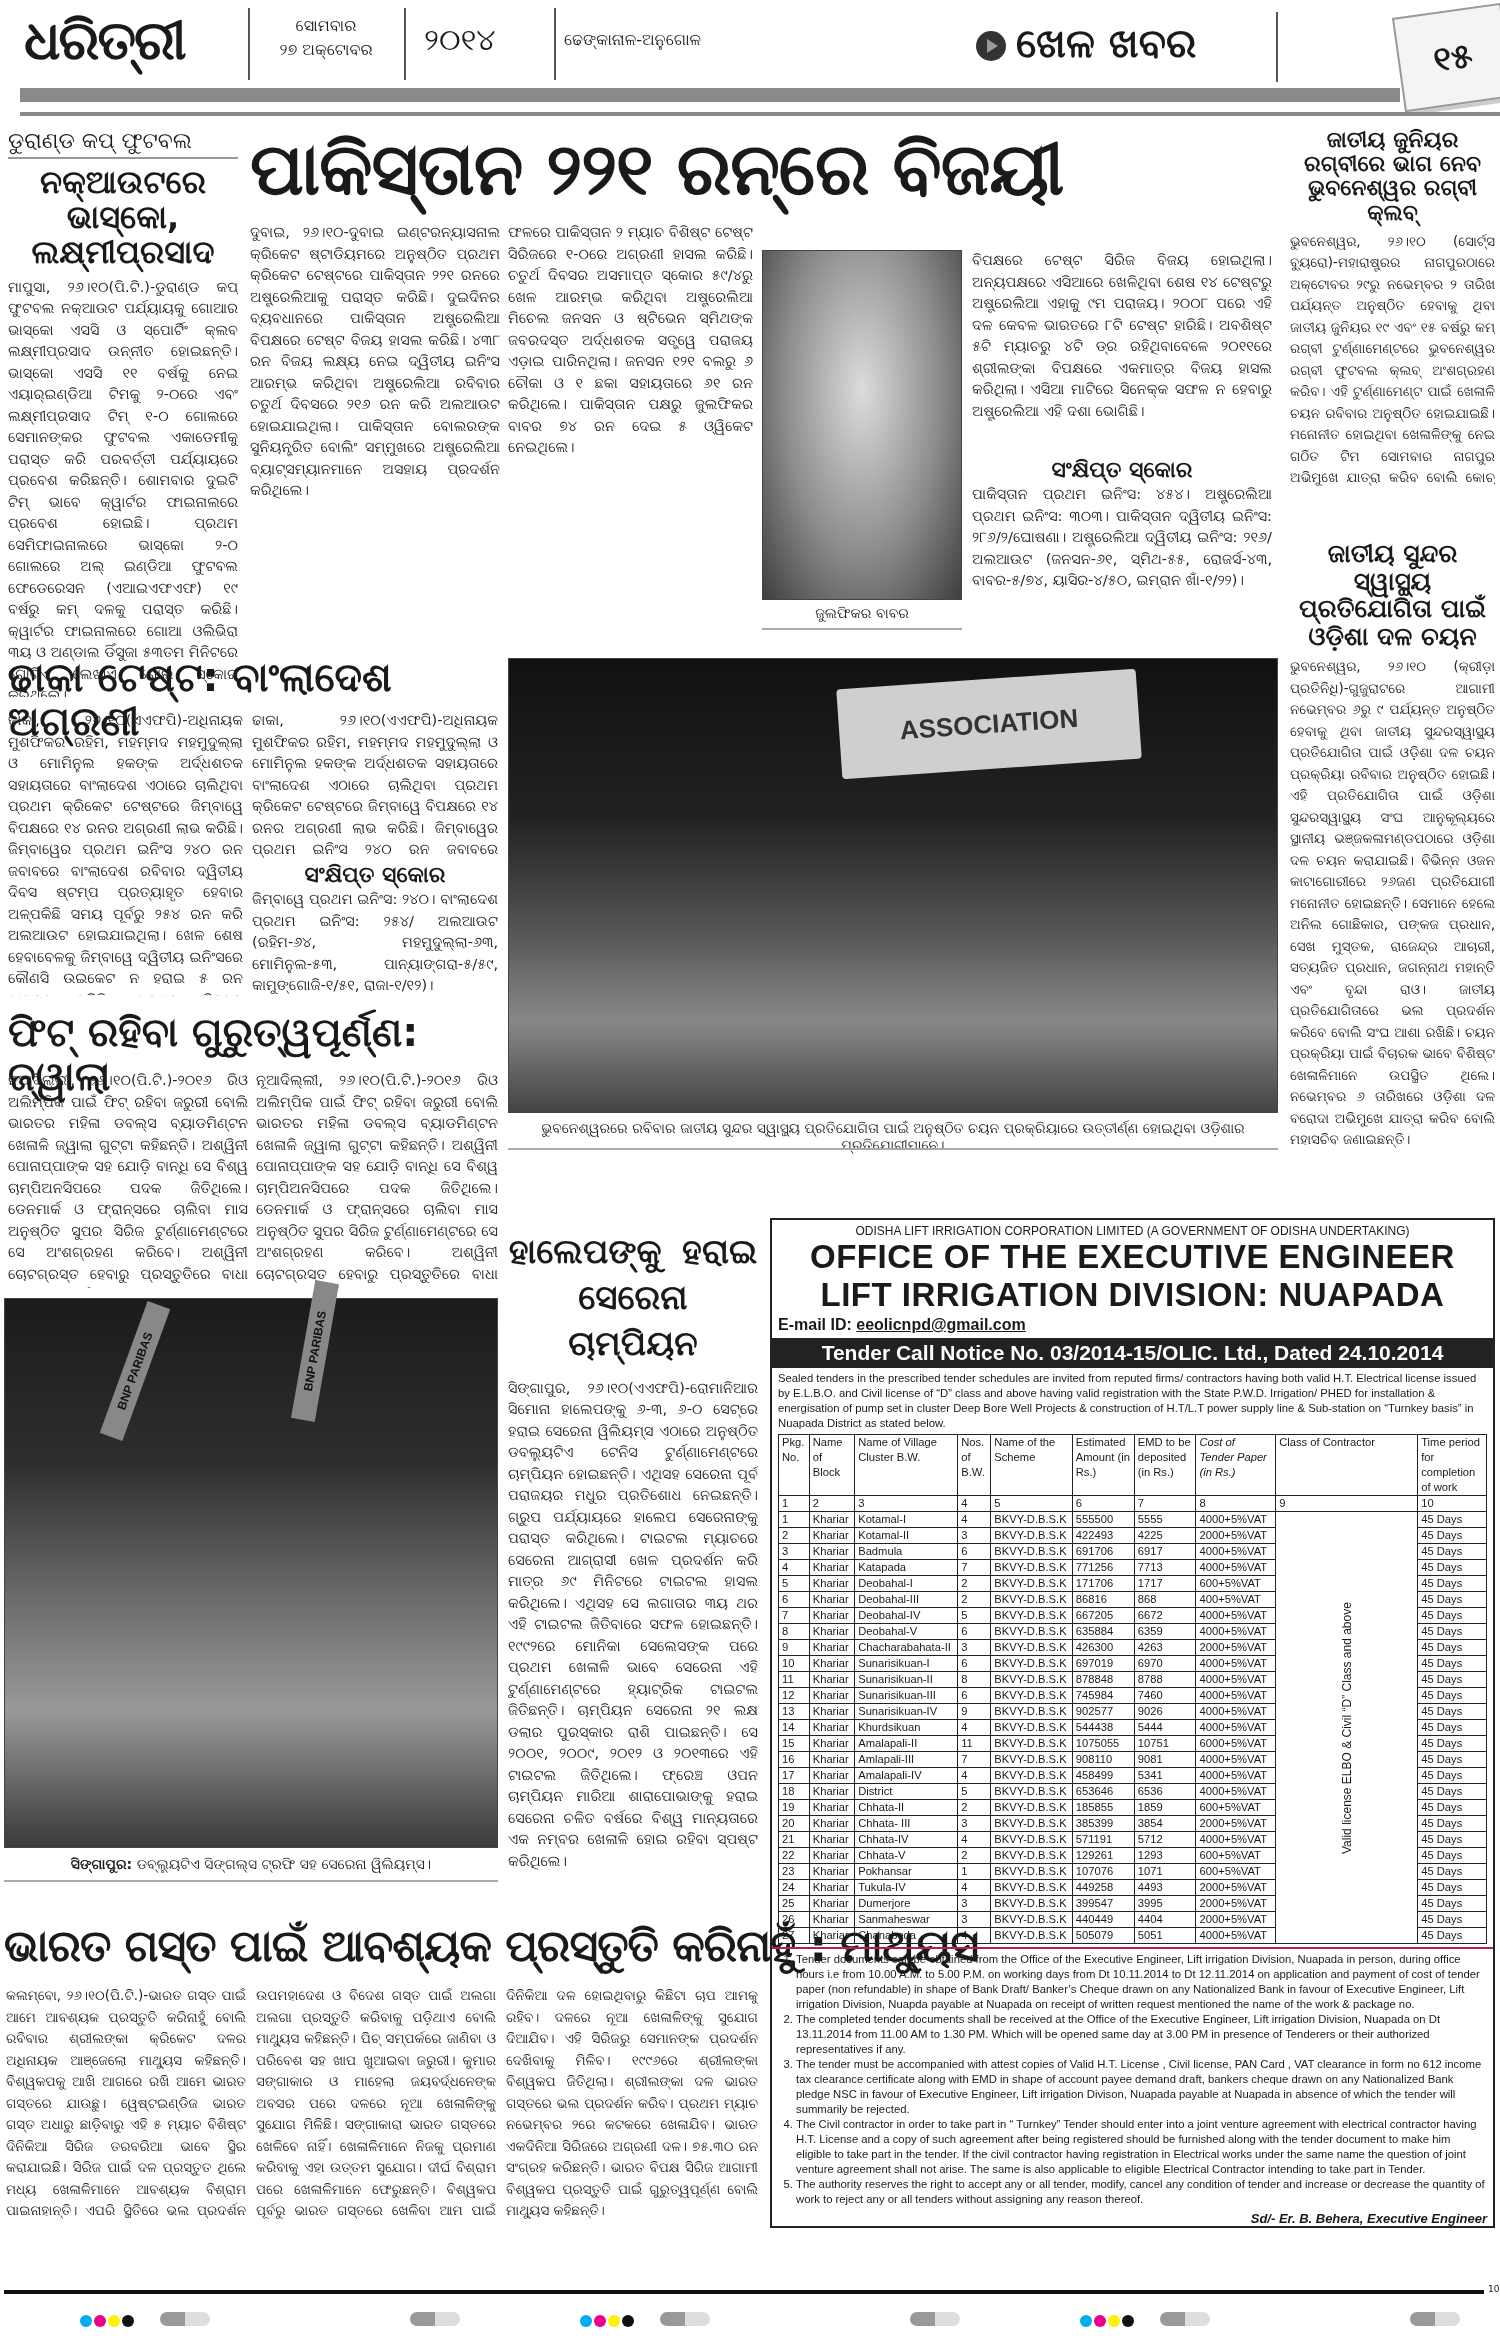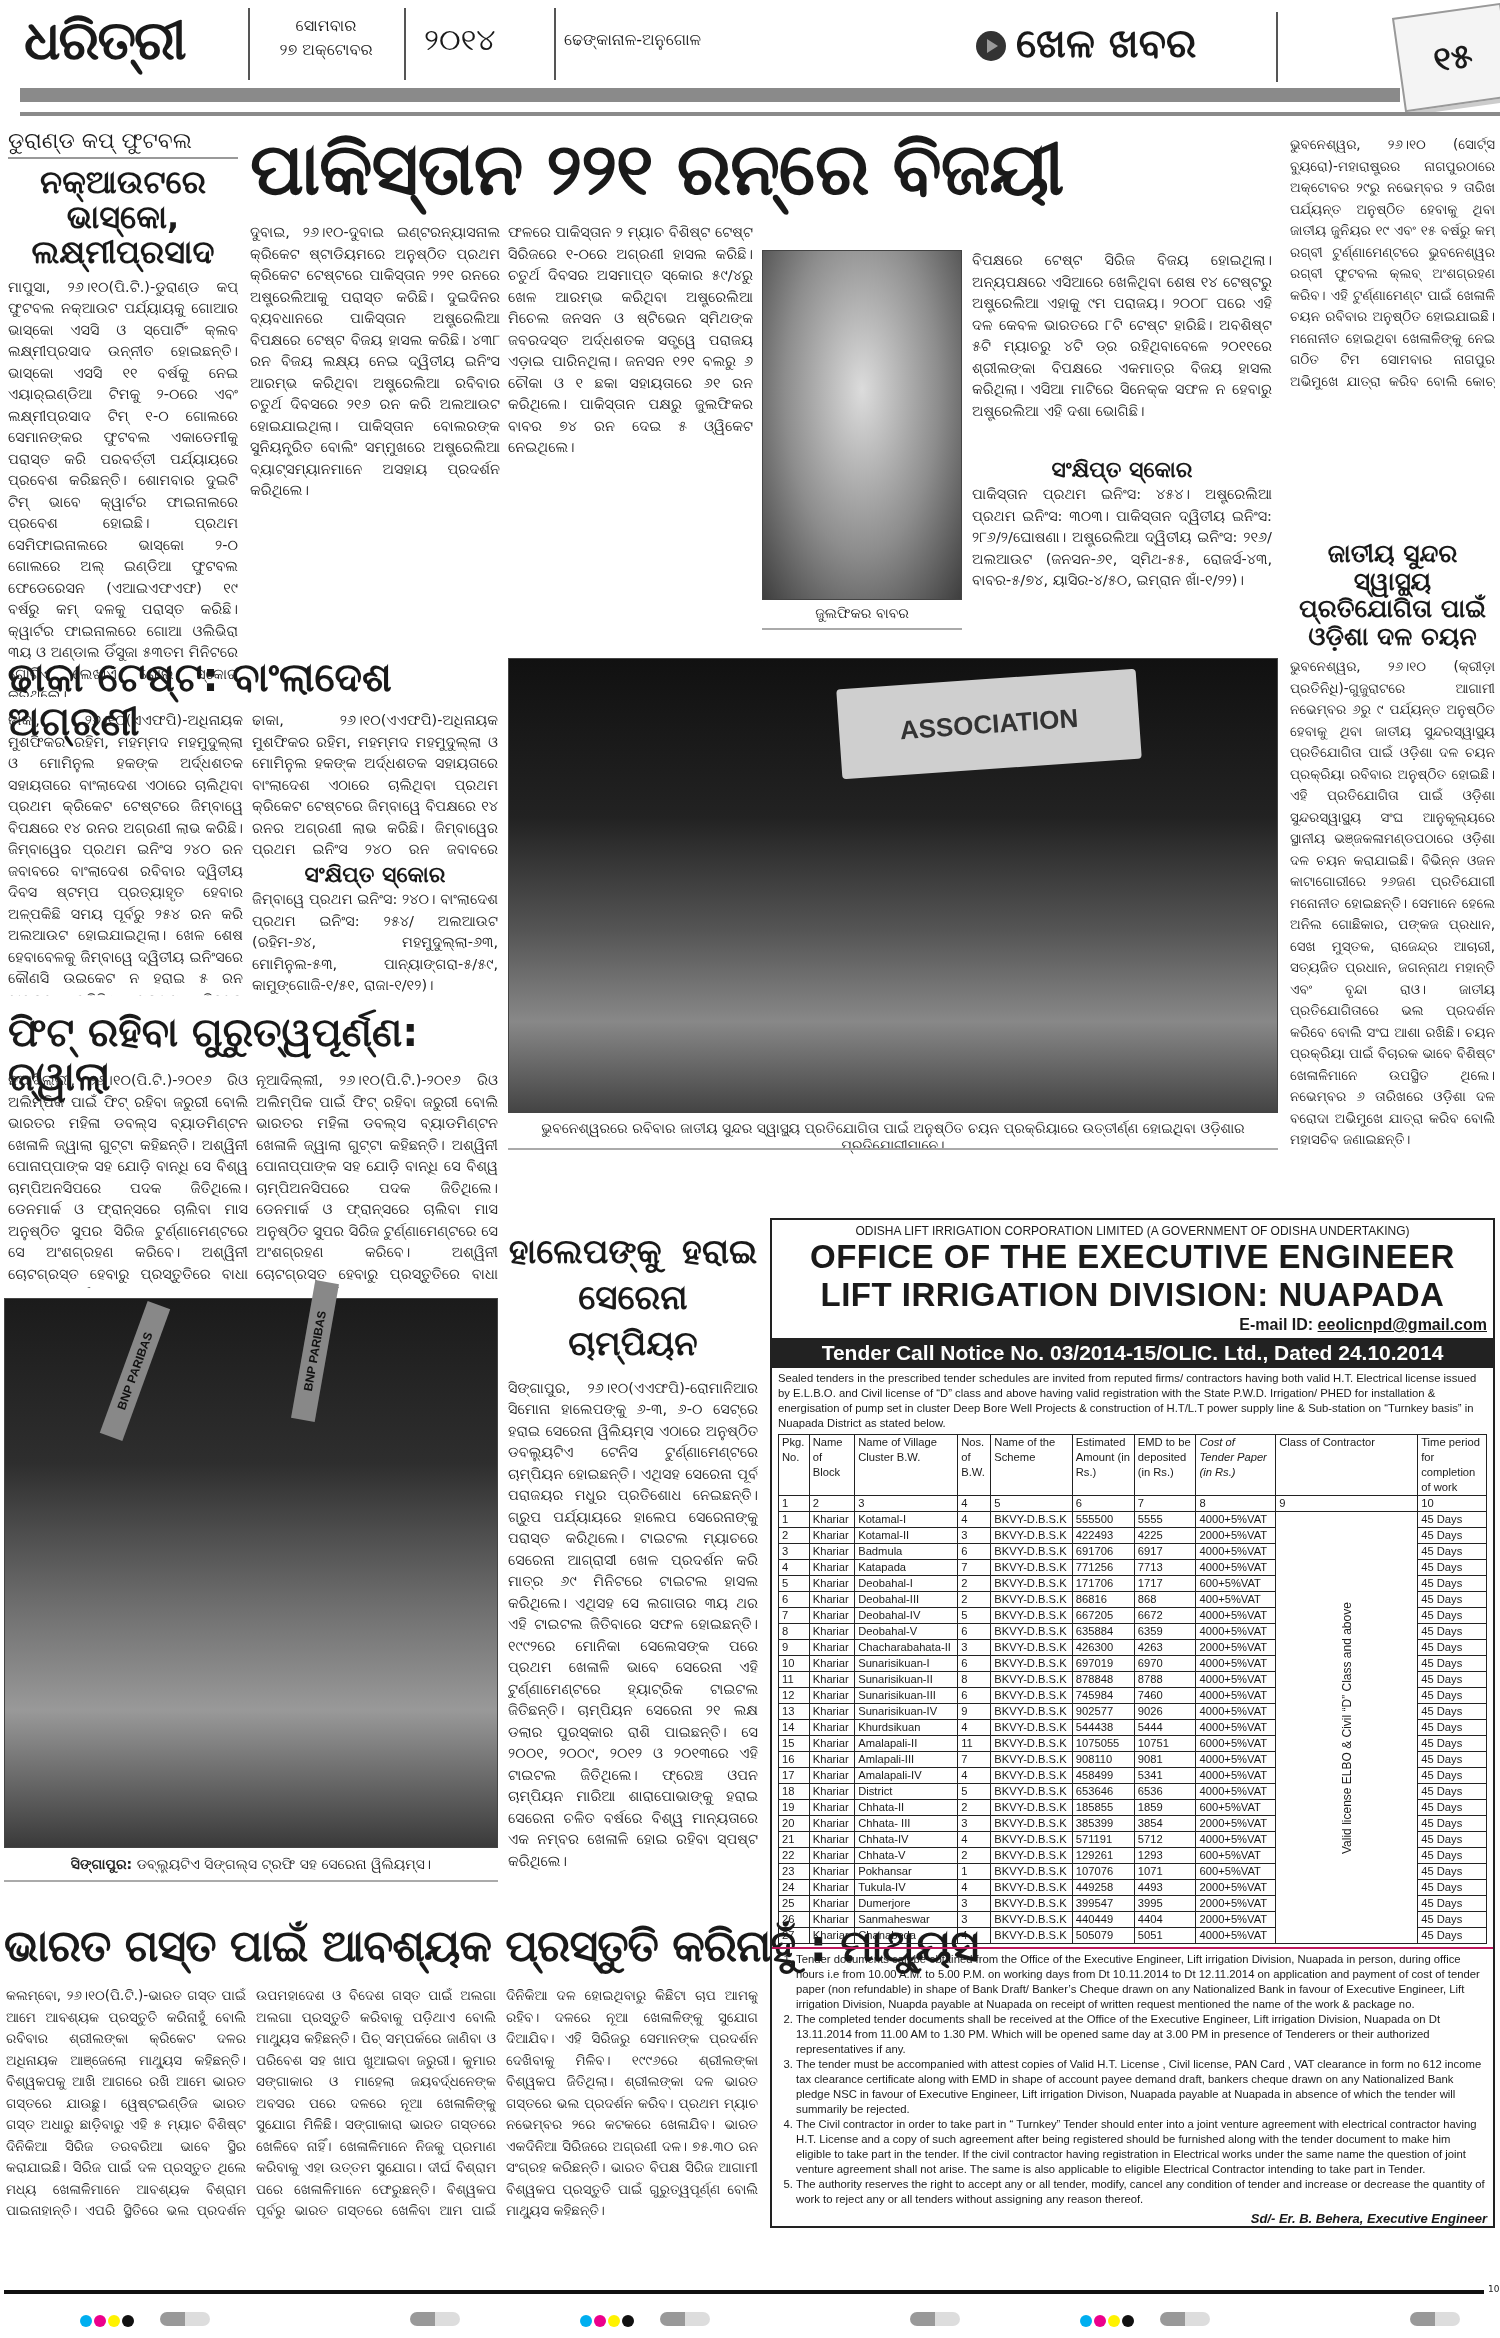--- a/index.html
+++ b/index.html
@@ -22,21 +22,21 @@
   .body-text { font-size: 14.5px; line-height: 21.5px; text-align: justify; color: #222; overflow: hidden; }
   .sub-hl { font-weight: bold; text-align: center; font-size: 22px; margin: 2px 0; }
   .photo { background: linear-gradient(135deg,#3a3a3a,#8a8a8a 40%,#2a2a2a 70%,#6a6a6a); border: 1px solid #444; }
   .photo-light { background: radial-gradient(ellipse at 50% 40%, #dcdcdc, #8d8d8d 55%, #3e3e3e); border: 1px solid #444; }
   .caption { font-size: 14px; text-align: center; color: #222; }
   .rule { height: 2px; background: #aaa; }
   
   #tender { left: 770px; top: 1218px; width: 725px; height: 1010px; border: 2px solid #222; font-family: "Liberation Sans", sans-serif; padding: 4px 6px; }
   .t-org { font-size: 12px; text-align: center; }
   .t-title { font-size: 33px; font-weight: bold; text-align: center; line-height: 38px; letter-spacing: 0.5px; }
-  .t-email { font-size: 16px; font-weight: bold; text-align: right; margin-top: 2px; }
+  .t-email { font-size: 16px; font-weight: bold; text-align: left; margin-top: 2px; }
   .t-email u { font-weight: bold; }
   .t-notice { background: #222; color: #fff; font-size: 21px; font-weight: bold; text-align: center; margin: 4px -6px 0; padding: 3px 0; }
   .t-intro { font-size: 11.3px; line-height: 15px; margin-top: 3px; }
   table.tt { border-collapse: collapse; width: 100%; font-size: 11.2px; margin-top: 3px; }
   table.tt td { border: 1px solid #222; padding: 0 3px; height: 15.4px; line-height: 15px; vertical-align: top; white-space: nowrap; }
   table.tt td.vert { writing-mode: vertical-rl; transform: rotate(180deg); text-align: center; font-size: 12px; white-space: normal; vertical-align: middle; }
   .t-notes { font-size: 11.3px; line-height: 15px; border-top: 2px solid #be185d; margin: 3px -6px 0; padding: 3px 6px 0 8px; }
   .t-notes li { margin-left: 16px; }
   .t-sign { text-align: right; font-style: italic; font-weight: bold; font-size: 13px; margin-top: 4px; }
   
@@ -80,20 +80,21 @@
 <div class="abs photo-light" style="left:762px;top:250px;width:200px;height:350px;"></div>
 <div class="abs caption" style="left:762px;top:605px;width:200px;">ଜୁଲଫିକର ବାବର</div>
 <div class="abs rule" style="left:762px;top:628px;width:200px;"></div>
 <div class="abs" style="left:972px;top:250px;width:300px;">
   <div class="body-text" style="height:205px;">ବିପକ୍ଷରେ ଟେଷ୍ଟ ସିରିଜ ବିଜୟ ହୋଇଥିଲା। ଅନ୍ୟପକ୍ଷରେ ଏସିଆରେ ଖେଳିଥିବା ଶେଷ ୧୪ ଟେଷ୍ଟରୁ ଅଷ୍ଟ୍ରେଲିଆ ଏହାକୁ ୯ମ ପରାଜୟ। ୨୦୦୮ ପରେ ଏହି ଦଳ କେବଳ ଭାରତରେ ୮ଟି ଟେଷ୍ଟ ହାରିଛି। ଅବଶିଷ୍ଟ ୫ଟି ମ୍ୟାଚରୁ ୪ଟି ଡ୍ର ରହିଥିବାବେଳେ ୨୦୧୧ରେ ଶ୍ରୀଲଙ୍କା ବିପକ୍ଷରେ ଏକମାତ୍ର ବିଜୟ ହାସଲ କରିଥିଲା। ଏସିଆ ମାଟିରେ ସିନେକ୍କ ସଫଳ ନ ହେବାରୁ ଅଷ୍ଟ୍ରେଲିଆ ଏହି ଦଶା ଭୋଗିଛି।</div>
   <div class="sub-hl">ସଂକ୍ଷିପ୍ତ ସ୍କୋର</div>
   <div class="body-text" style="height:150px;">ପାକିସ୍ତାନ ପ୍ରଥମ ଇନିଂସ: ୪୫୪। ଅଷ୍ଟ୍ରେଲିଆ ପ୍ରଥମ ଇନିଂସ: ୩୦୩। ପାକିସ୍ତାନ ଦ୍ୱିତୀୟ ଇନିଂସ: ୨୮୬/୨/ଘୋଷଣା। ଅଷ୍ଟ୍ରେଲିଆ ଦ୍ୱିତୀୟ ଇନିଂସ: ୨୧୬/ ଅଲଆଉଟ (ଜନସନ-୬୧, ସ୍ମିଥ-୫୫, ରୋଜର୍ସ-୪୩, ବାବର-୫/୭୪, ୟାସିର-୪/୫୦, ଇମ୍ରାନ ଖାଁ-୧/୨୨)।</div>
 </div>
 
 <div class="abs" style="left:1290px;top:128px;width:205px;">
+  <div class="hl" style="font-size:22px;text-align:center;">ଜାତୀୟ ଜୁନିୟର ରଗ୍‌ବୀରେ ଭାଗ ନେବ ଭୁବନେଶ୍ୱର ରଗ୍‌ବୀ କ୍ଲବ୍</div>
   <div class="body-text" style="height:260px;margin-top:6px;font-size:13.5px;">ଭୁବନେଶ୍ୱର, ୨୬।୧୦ (ସୋର୍ଟ୍ସ ବ୍ୟୁରୋ)-ମହାରାଷ୍ଟ୍ରର ନାଗପୁରଠାରେ ଅକ୍ଟୋବର ୨୯ରୁ ନଭେମ୍ବର ୨ ତାରିଖ ପର୍ଯ୍ୟନ୍ତ ଅନୁଷ୍ଠିତ ହେବାକୁ ଥିବା ଜାତୀୟ ଜୁନିୟର ୧୯ ଏବଂ ୧୫ ବର୍ଷରୁ କମ୍ ରଗ୍‌ବୀ ଟୁର୍ଣ୍ଣାମେଣ୍ଟରେ ଭୁବନେଶ୍ୱର ରଗ୍‌ବୀ ଫୁଟବଲ କ୍ଲବ୍ ଅଂଶଗ୍ରହଣ କରିବ। ଏହି ଟୁର୍ଣ୍ଣାମେଣ୍ଟ ପାଇଁ ଖେଳାଳି ଚୟନ ରବିବାର ଅନୁଷ୍ଠିତ ହୋଇଯାଇଛି। ମନୋନୀତ ହୋଇଥିବା ଖେଳାଳିଙ୍କୁ ନେଇ ଗଠିତ ଟିମ ସୋମବାର ନାଗପୁର ଅଭିମୁଖେ ଯାତ୍ରା କରିବ ବୋଲି କୋଚ୍ ମାନସ କୁମାର ଜେନା ଜଣାଇଛନ୍ତି।</div>
 </div>
 
 <div class="abs" style="left:1290px;top:540px;width:205px;">
   <div class="hl" style="font-size:25px;text-align:center;">ଜାତୀୟ ସୁନ୍ଦର ସ୍ୱାସ୍ଥ୍ୟ ପ୍ରତିଯୋଗିତା ପାଇଁ ଓଡ଼ିଶା ଦଳ ଚୟନ</div>
   <div class="body-text" style="height:540px;margin-top:6px;font-size:13.5px;">ଭୁବନେଶ୍ୱର, ୨୬।୧୦ (କ୍ରୀଡ଼ା ପ୍ରତିନିଧି)-ଗୁଜୁରାଟରେ ଆଗାମୀ ନଭେମ୍ବର ୬ରୁ ୯ ପର୍ଯ୍ୟନ୍ତ ଅନୁଷ୍ଠିତ ହେବାକୁ ଥିବା ଜାତୀୟ ସୁନ୍ଦରସ୍ୱାସ୍ଥ୍ୟ ପ୍ରତିଯୋଗିତା ପାଇଁ ଓଡ଼ିଶା ଦଳ ଚୟନ ପ୍ରକ୍ରିୟା ରବିବାର ଅନୁଷ୍ଠିତ ହୋଇଛି। ଏହି ପ୍ରତିଯୋଗିତା ପାଇଁ ଓଡ଼ିଶା ସୁନ୍ଦରସ୍ୱାସ୍ଥ୍ୟ ସଂଘ ଆନୁକୂଲ୍ୟରେ ସ୍ଥାନୀୟ ଭଞ୍ଜକଳାମଣ୍ଡପଠାରେ ଓଡ଼ିଶା ଦଳ ଚୟନ କରାଯାଇଛି। ବିଭିନ୍ନ ଓଜନ କାଟାଗୋରୀରେ ୨୬ଜଣ ପ୍ରତିଯୋଗୀ ମନୋନୀତ ହୋଇଛନ୍ତି। ସେମାନେ ହେଲେ ଅନିଲ ଗୋଛିକାର, ପଙ୍କଜ ପ୍ରଧାନ, ସେଖ ମୁସ୍‌ତକ, ରାଜେନ୍ଦ୍ର ଆଚାରୀ, ସତ୍ୟଜିତ ପ୍ରଧାନ, ଜଗନ୍ନାଥ ମହାନ୍ତି ଏବଂ ବୃନ୍ଦା ରାଓ। ଜାତୀୟ ପ୍ରତିଯୋଗିତାରେ ଭଲ ପ୍ରଦର୍ଶନ କରିବେ ବୋଲି ସଂଘ ଆଶା ରଖିଛି। ଚୟନ ପ୍ରକ୍ରିୟା ପାଇଁ ବିଚାରକ ଭାବେ ବିଶିଷ୍ଟ ଖେଳାଳିମାନେ ଉପସ୍ଥିତ ଥିଲେ। ନଭେମ୍ବର ୬ ତାରିଖରେ ଓଡ଼ିଶା ଦଳ ବରୋଦା ଅଭିମୁଖେ ଯାତ୍ରା କରିବ ବୋଲି ମହାସଚିବ ଜଣାଇଛନ୍ତି।</div>
 </div>
 <div class="abs photo" style="left:508px;top:658px;width:770px;height:455px;background:linear-gradient(180deg,#111 0%,#222 35%,#555 60%,#888 80%,#444 100%);">
   <div class="abs" style="left:330px;top:20px;width:300px;height:90px;background:#cfcfcf;border-radius:4px;transform:rotate(-4deg);color:#333;font-weight:bold;font-size:26px;text-align:center;line-height:90px;font-family:'Liberation Sans',sans-serif;">ASSOCIATION</div>
 </div>

